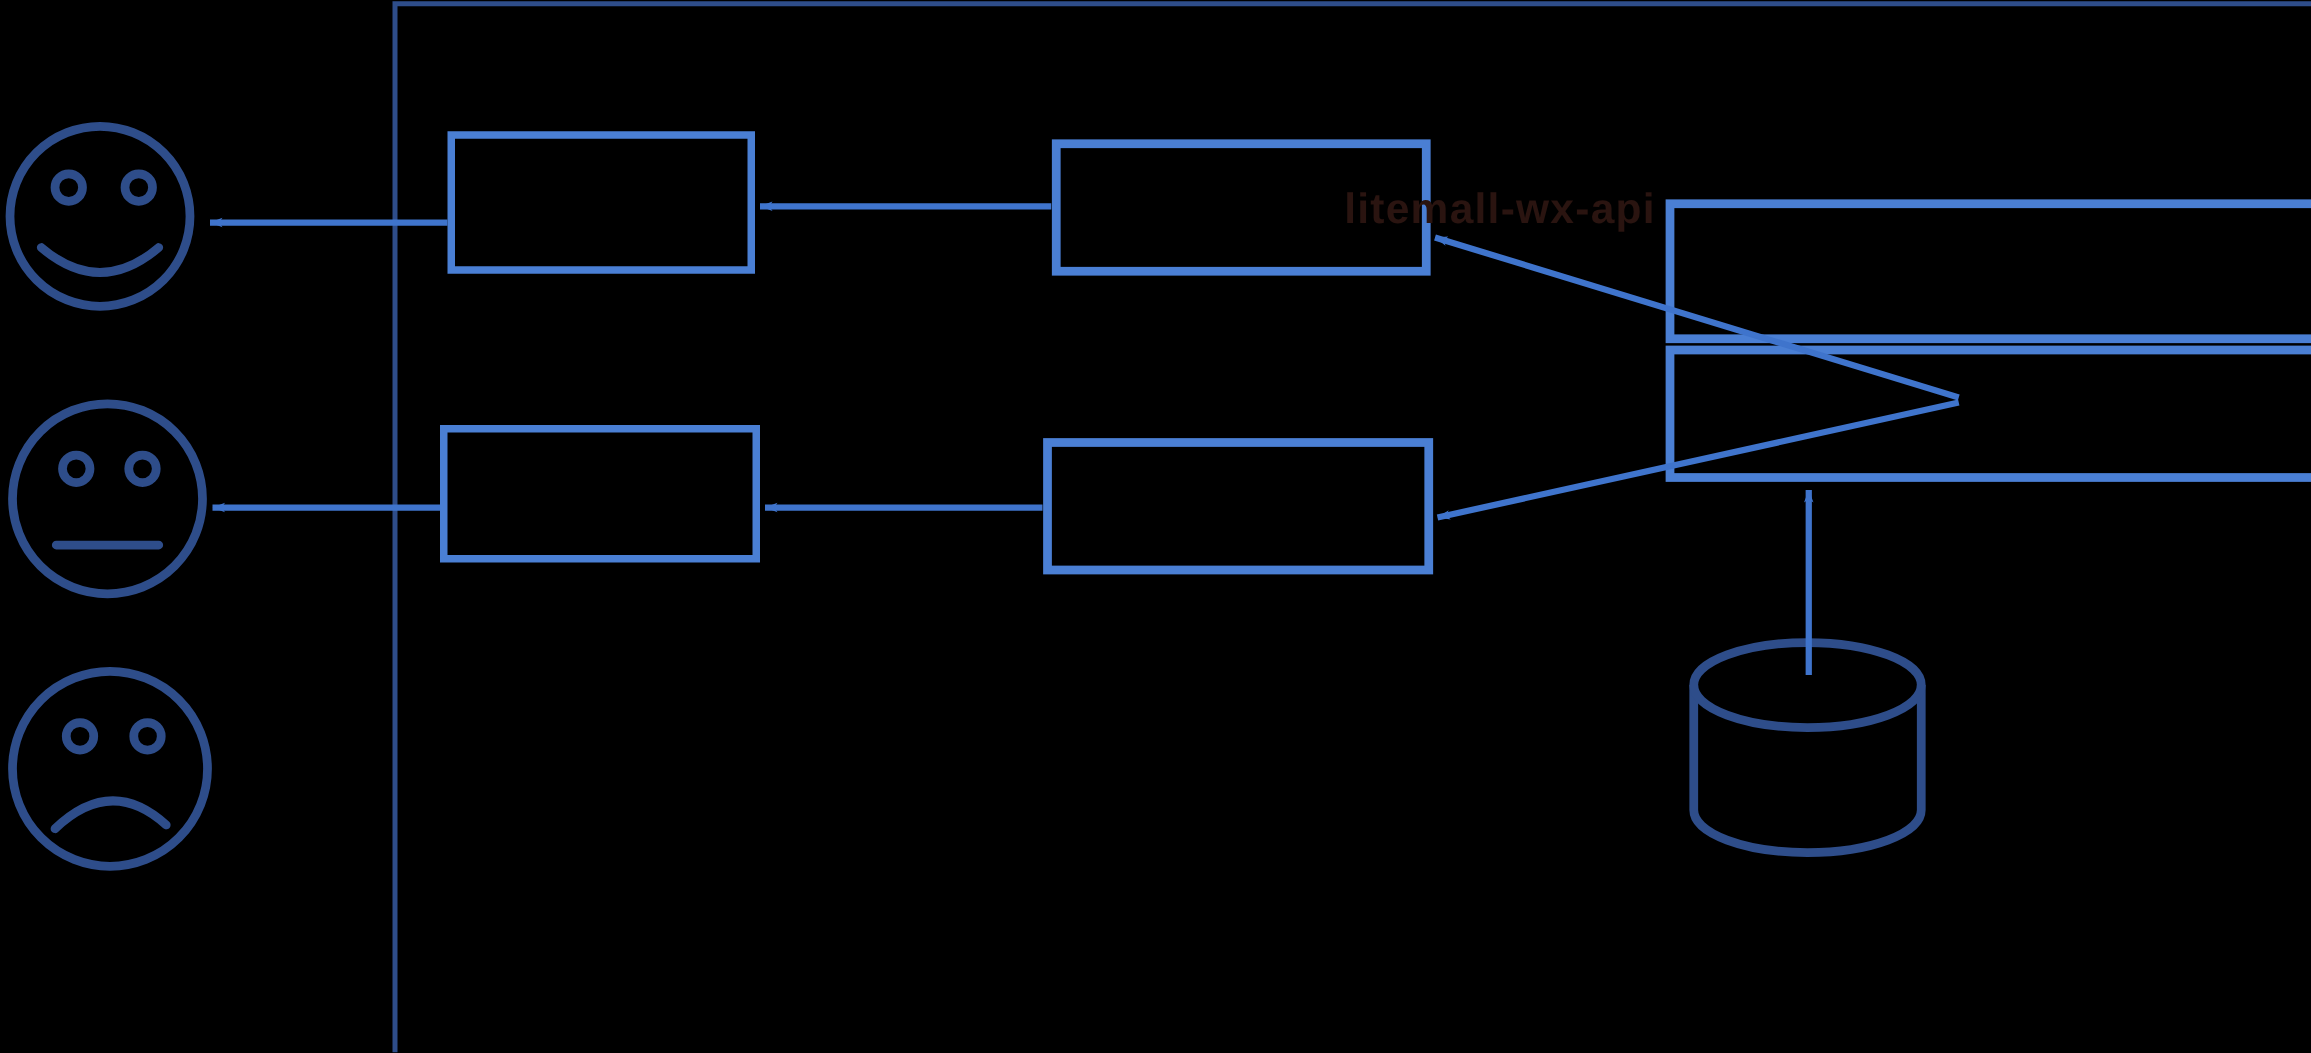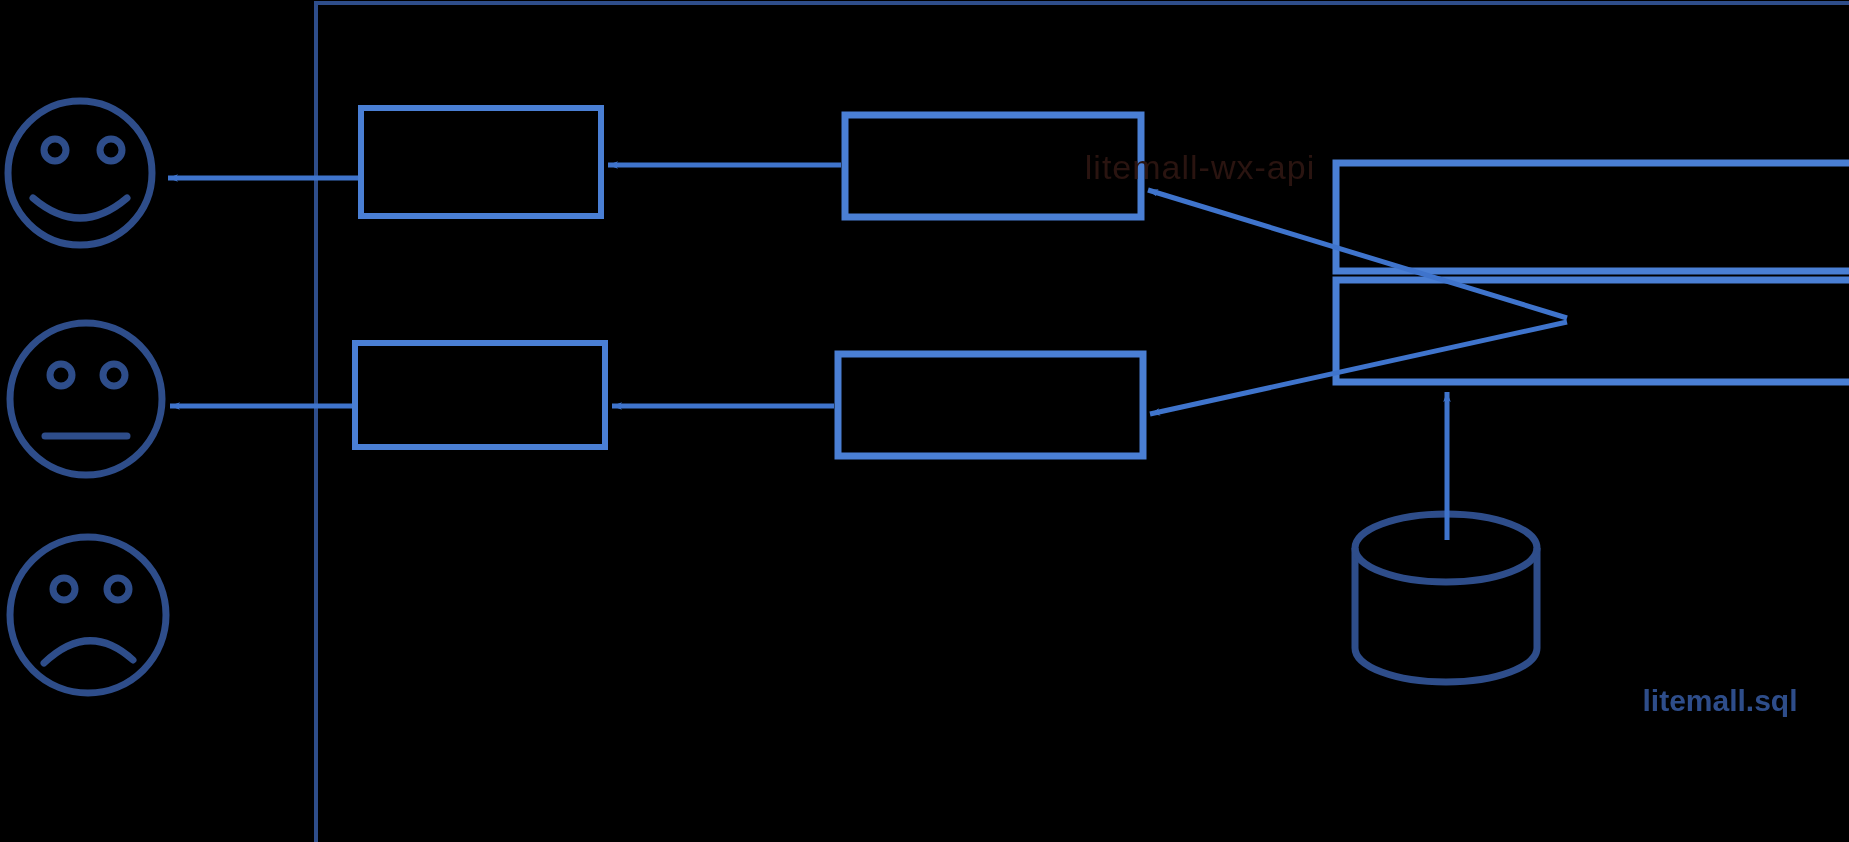--- a/index.html
+++ b/index.html
@@ -3,21 +3,21 @@
 <meta charset="utf-8">
 <style>
   html,body{margin:0;padding:0;background:#000;}
   body{width:1849px;height:842px;position:relative;overflow:hidden;
        font-family:"Liberation Sans",sans-serif;}
   .layer{position:absolute;inset:0;}
   svg{position:absolute;top:0;left:0;width:1849px;height:842px;display:block;}
   .lbl{position:absolute;white-space:nowrap;}
   #wxapi-label{
     left:1050px; top:148px; width:300px; text-align:center;
-    font-size:34px; color:#2a1410; letter-spacing:1px;
+    font-size:34px; color:#2a1410; letter-spacing:1px;font-weight:bold;
   }
   #db-label{
     left:1620px; top:684px; width:200px; text-align:center;
     font-size:30px; font-weight:bold; color:#2e4d8a; letter-spacing:0px;
   }
 </style>
 </head>
 <body>
 
 <div class="layer">
@@ -79,15 +79,14 @@
 
     <line x1="1567" y1="318" x2="1148" y2="190" stroke="#3f74cc" stroke-width="5" marker-end="url(#ah)"></line>
 
     <line x1="1567" y1="322" x2="1150" y2="414" stroke="#3f74cc" stroke-width="5" marker-end="url(#ah)"></line>
 
     <line x1="1447" y1="540" x2="1447" y2="392" stroke="#3f74cc" stroke-width="5" marker-end="url(#ah)"></line>
   </svg>
 
   <div class="lbl" id="wxapi-label">litemall-wx-api</div>
 
-  <div class="lbl" id="db-label">litemall.sql</div>
 
 </div>
 
 </body></html>

